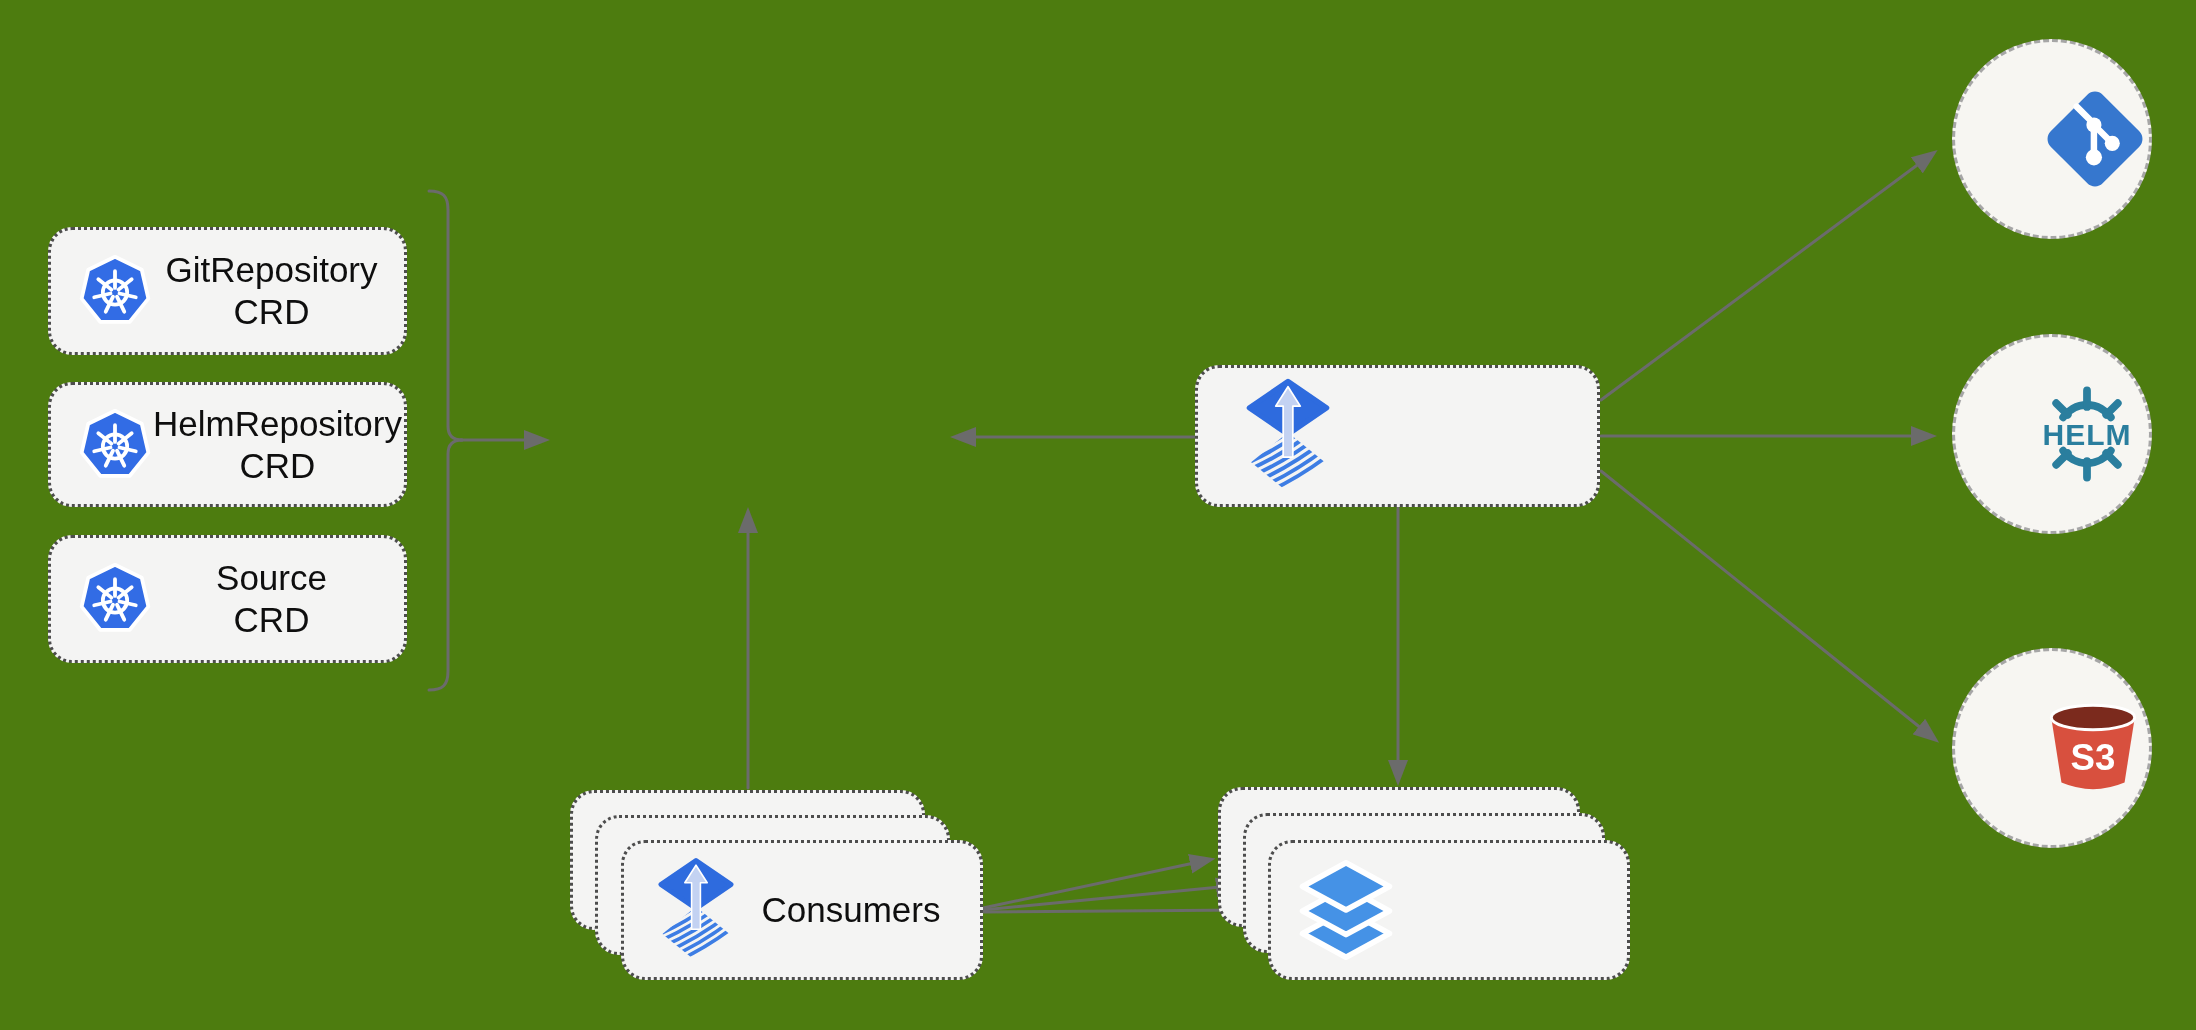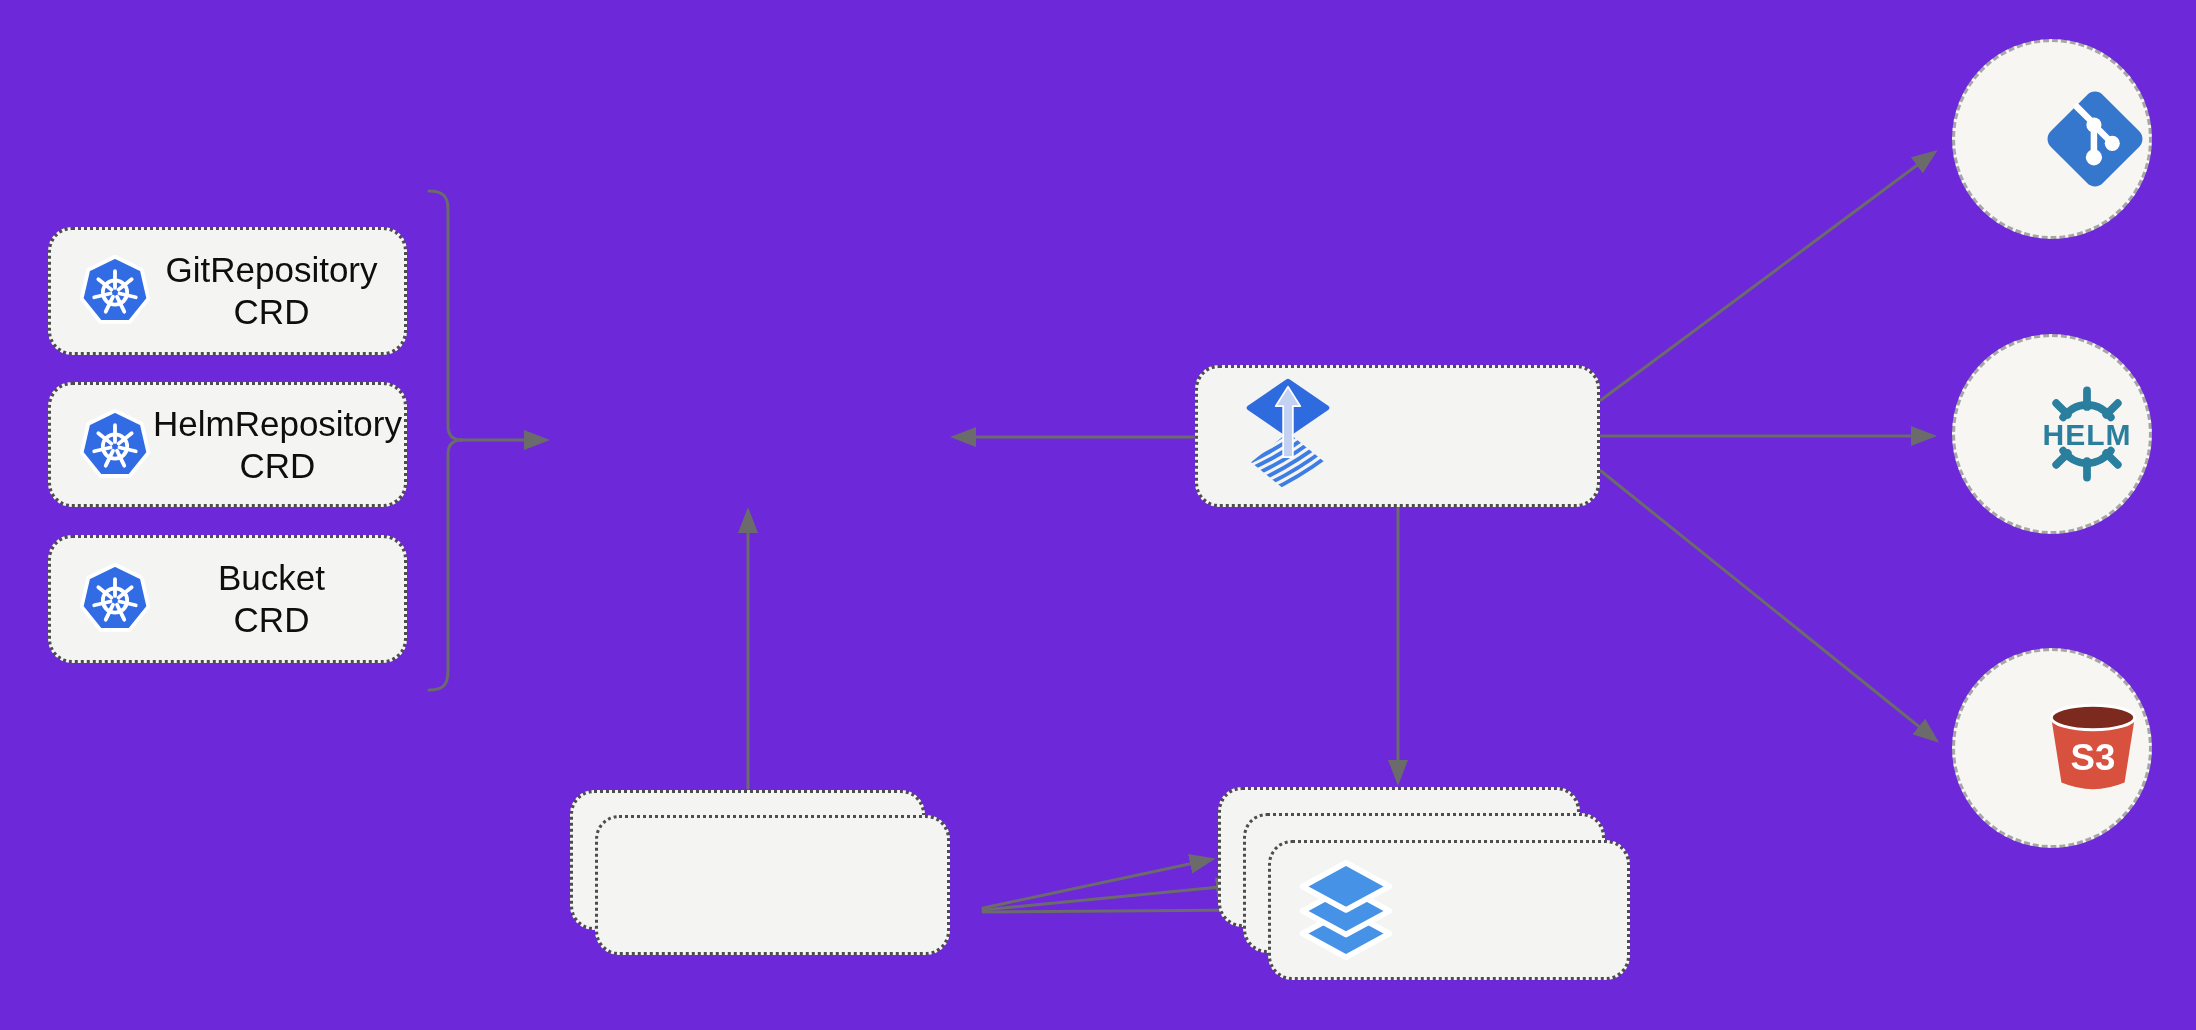--- a/index.html
+++ b/index.html
@@ -1,17 +1,17 @@
 <!DOCTYPE html>
 <html style="--c-k8s: #326CE5; --c-flux: #2E6BDE; --c-flux-arrow: #C3D2F2; --c-flux-wave: #3D7DE4; --c-layers: #4592E6; --c-git: #3677CE; --c-helm: #2A7E9E; --c-s3: #D8503E; --c-s3-dark: #7B2A1D; --c-line: #6B6B6B; --c-node-fill: #F4F4F3; --c-node-border: #4D4D4D; --c-circle-fill: #F7F6F2; --c-circle-border: #A6A6A6; --c-text: #0E0E0E;"><head>
 <meta charset="utf-8">
 <style>
   html,body{margin:0;padding:0;background:#ffffff;}
   .canvas{
-    position:relative;width:2196px;height:1030px;background:#6d28d9;
+    position:relative;width:2196px;height:1030px;background:#4d7c0f;
     font-family:"Liberation Sans",sans-serif;color:var(--c-text,#111);
     overflow:hidden;
   }
   .connectors{position:absolute;left:0;top:0;width:2196px;height:1030px;}
   .connector{stroke:var(--c-line,#6b6b6b);stroke-width:3;fill:none;stroke-linecap:round;}
   .arrowhead{fill:var(--c-line,#6b6b6b);}
   .node{
     position:absolute;box-sizing:border-box;
     background:var(--c-node-fill,#f4f4f3);
     border:3px dotted var(--c-node-border,#4d4d4d);
@@ -115,21 +115,21 @@
       <div>HelmRepository</div>
       <div>CRD</div>
     </div>
   </div>
 
   <div class="node" style="left:48px;top:535px;width:359px;height:128px">
     <svg class="icon" width="76" height="76">
         <use href="#icon-k8s"></use>
       </svg>
     <div class="label">
-      <div>Bucket</div>
+      <div>Source</div>
       <div>CRD</div>
     </div>
   </div>
 
 
   <div class="node" style="left:1195px;top:365px;width:405px;height:142px">
     <svg class="icon" width="88" height="116" style="margin-left:46px" viewBox="0 0 100 132">
       <polygon class="flux-diamond" points="50,4 94,34 50,64 6,34"></polygon>
       <g clip-path="url(#flux-wave-clip)">
         <path class="flux-wave" d="M-7.6,93 Q36.8,73.7 75,44"></path>
@@ -139,20 +139,38 @@
         <path class="flux-wave" d="M8.7,120.5 Q53.1,101.2 91.3,71.5"></path>
         <path class="flux-wave" d="M12.8,127.4 Q57.2,108.1 95.4,78.4"></path>
         <path class="flux-wave" d="M16.9,134.3 Q61.3,115 99.5,85.3"></path>
       </g>
       <path class="flux-arrow" d="M50,10 L64,32 L55.5,32 L55.5,90 L44.5,90 L44.5,32 L36,32 Z"></path>
     </svg>
   </div>
 
   <div class="node ghost" style="left:570px;top:790px;width:355px;height:140px"></div>
   <div class="node ghost" style="left:595px;top:815px;width:355px;height:140px"></div>
+  <div class="node" style="left:621px;top:840px;width:362px;height:140px">
+    <svg class="icon" width="80" height="106" style="margin-left:32px" viewBox="0 0 100 132">
+      <polygon class="flux-diamond" points="50,4 94,34 50,64 6,34"></polygon>
+      <g clip-path="url(#flux-wave-clip)">
+        <path class="flux-wave" d="M-7.6,93 Q36.8,73.7 75,44"></path>
+        <path class="flux-wave" d="M-3.5,99.9 Q40.9,80.6 79.1,50.9"></path>
+        <path class="flux-wave" d="M0.5,106.7 Q44.9,87.4 83.1,57.7"></path>
+        <path class="flux-wave" d="M4.6,113.6 Q49,94.3 87.2,64.6"></path>
+        <path class="flux-wave" d="M8.7,120.5 Q53.1,101.2 91.3,71.5"></path>
+        <path class="flux-wave" d="M12.8,127.4 Q57.2,108.1 95.4,78.4"></path>
+        <path class="flux-wave" d="M16.9,134.3 Q61.3,115 99.5,85.3"></path>
+      </g>
+      <path class="flux-arrow" d="M50,10 L64,32 L55.5,32 L55.5,90 L44.5,90 L44.5,32 L36,32 Z"></path>
+    </svg>
+    <div class="label">
+      <div>Consumers</div>
+    </div>
+  </div>
 
   <div class="node ghost" style="left:1218px;top:787px;width:362px;height:140px"></div>
   <div class="node ghost" style="left:1243px;top:813px;width:362px;height:140px"></div>
   <div class="node" style="left:1268px;top:840px;width:362px;height:140px">
     <svg class="icon" width="98" height="102" style="margin-left:26px" viewBox="0 0 100 108">
       <polygon class="layer" points="50,54 96,79 50,104 4,79"></polygon>
       <polygon class="layer" points="50,30 96,55 50,80 4,55"></polygon>
       <polygon class="layer" points="50,4 96,29 50,54 4,29"></polygon>
     </svg>
   </div>

